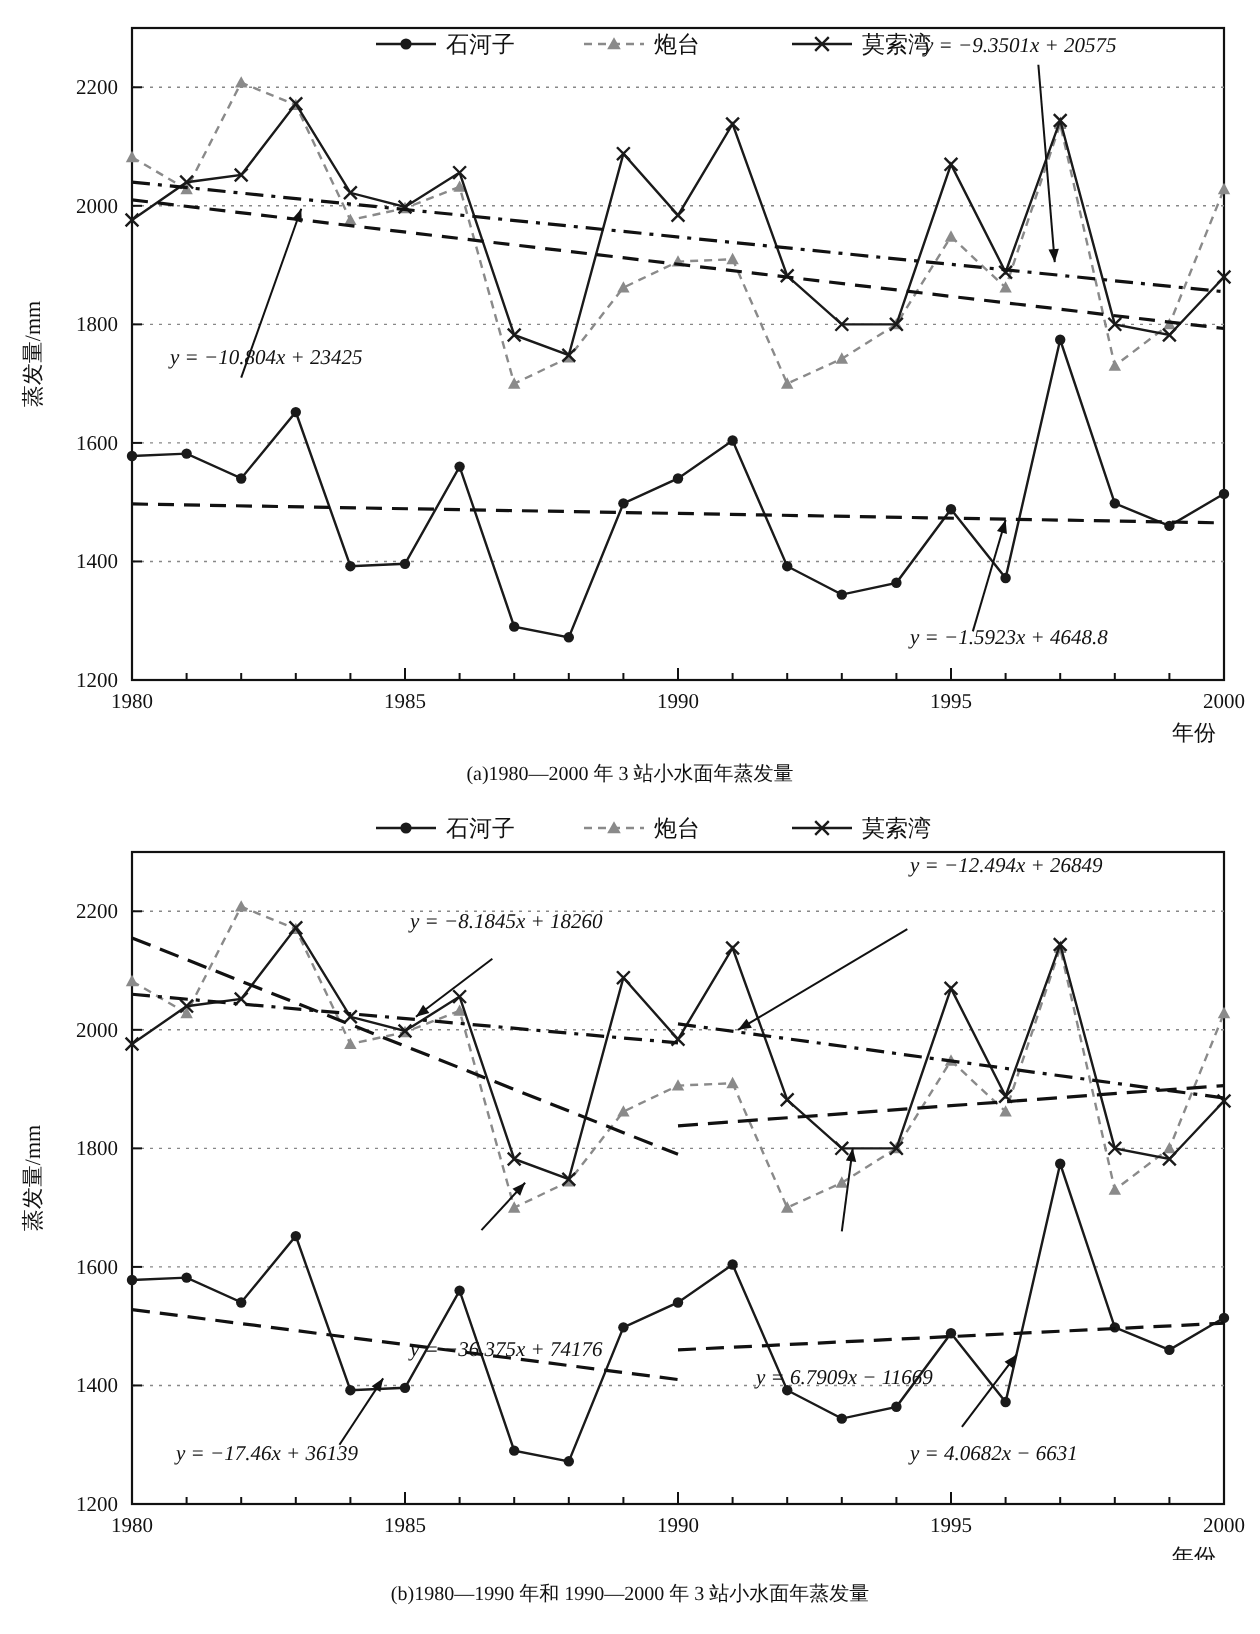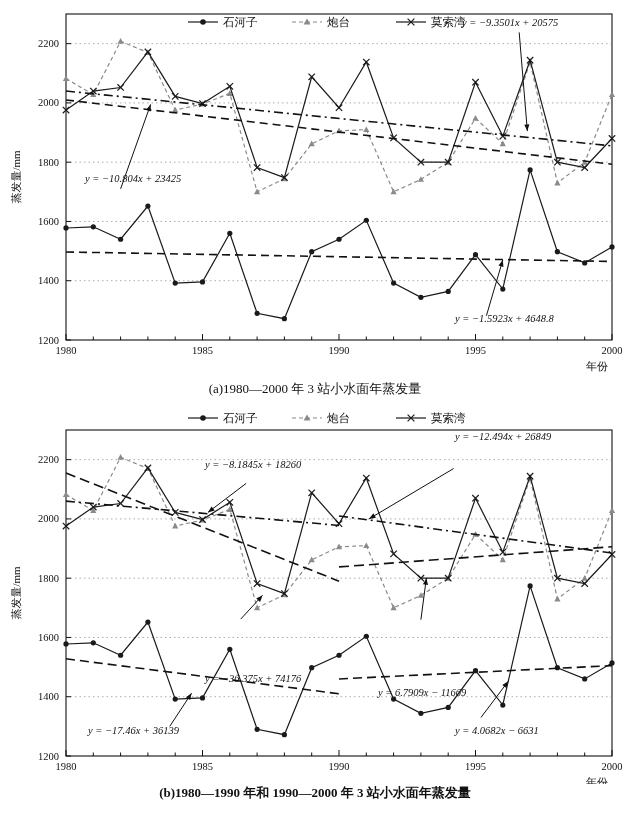--- a/index.html
+++ b/index.html
@@ -1,20 +1,20 @@
 <!DOCTYPE html>
 <html><head>
 <meta charset="utf-8">
 <style>
   html,body{margin:0;padding:0;background:#ffffff;}
   body{width:630px;height:817px;font-family:"Liberation Serif",serif;color:#111;}
   .page{position:relative;width:630px;height:817px;}
   .panel{position:relative;}
   svg{display:block;}
-  .caption{text-align:center;font-size:13px;color:#111;font-family:"Liberation Serif",serif;}
+  .caption{text-align:center;font-size:10px;color:#111;font-family:"Liberation Serif",serif;}
 </style>
 </head>
 <body>
 
 <div class="page">
 
   <div class="panel">
     <svg id="svg-a" width="630" height="380">
         <rect x="66" y="14" width="546" height="326" fill="#fff" stroke="#111" stroke-width="1.1"></rect>
         <line x1="66" y1="280.72727272727275" x2="612" y2="280.72727272727275" stroke="#888" stroke-width="0.7" stroke-dasharray="1.5 3"></line>
@@ -338,16 +338,16 @@
         <circle cx="203" cy="14" r="2.8" fill="#1a1a1a"></circle>
         <text x="223" y="18" font-size="11.5" fill="#111" font-family="&quot;Liberation Serif&quot;,serif">石河子</text>
         <line x1="292" y1="14" x2="322" y2="14" stroke="#8a8a8a" stroke-width="1.2" stroke-dasharray="4 3"></line>
         <polygon points="307,10.6 303.6,16.6 310.4,16.6" fill="#8a8a8a"></polygon>
         <text x="327" y="18" font-size="11.5" fill="#111" font-family="&quot;Liberation Serif&quot;,serif">炮台</text>
         <line x1="396" y1="14" x2="426" y2="14" stroke="#1a1a1a" stroke-width="1.2"></line>
         <line x1="407.6" y1="10.6" x2="414.4" y2="17.4" stroke="#1a1a1a" stroke-width="1.2"></line>
         <line x1="407.6" y1="17.4" x2="414.4" y2="10.6" stroke="#1a1a1a" stroke-width="1.2"></line>
         <text x="431" y="18" font-size="11.5" fill="#111" font-family="&quot;Liberation Serif&quot;,serif">莫索湾</text>
       </svg>
-    <div class="caption" style="font-weight:bold;">(b)1980—1990 年和 1990—2000 年 3 站小水面年蒸发量</div>
+    <div class="caption" style="margin-top:10px;">(b)1980—1990 年和 1990—2000 年 3 站小水面年蒸发量</div>
   </div>
 
 </div>
 
 </body></html>

